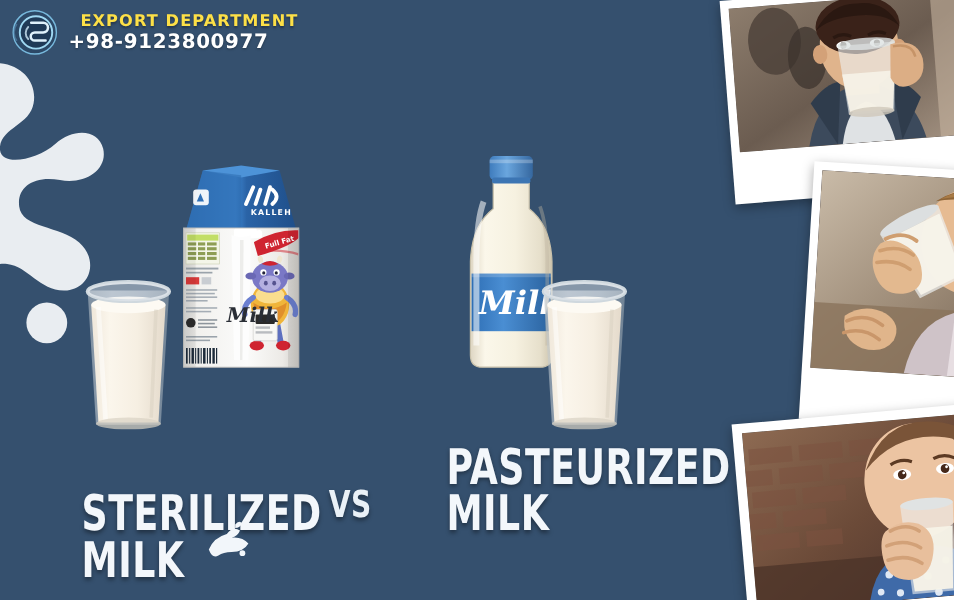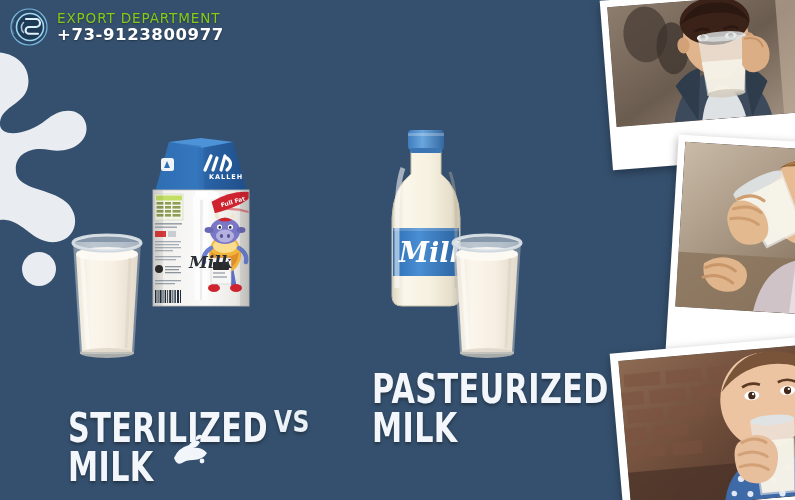--- a/index.html
+++ b/index.html
@@ -13,23 +13,24 @@
 
   
   .splash-left{position:absolute;left:-42px;top:50px;width:150px;height:250px;}
   .splash-dot{position:absolute;left:22px;top:252px;width:34px;height:34px;border-radius:50%;background:#e9edf1;}
 
   
   .header{position:absolute;left:10px;top:8px;display:flex;align-items:center;gap:9px;}
   .logo-badge{position:relative;width:38px;height:38px;flex:none;}
   .header-text{display:flex;flex-direction:column;line-height:1.12;padding-top:1px;}
   .hdr-dept{
-    color:#84cc16;font-size:13.5px;font-weight:normal;letter-spacing:.9px;
+    color:#fde047;font-size:13.5px;font-weight:bold;letter-spacing:.9px;
     font-family:"DejaVu Sans", sans-serif;
     text-shadow:0 1px 2px rgba(0,0,0,.35);
+    margin-left:10px;
   }
   .hdr-phone{
     color:#ffffff;font-size:16.5px;font-weight:bold;letter-spacing:.6px;
     font-family:"DejaVu Sans", sans-serif;
     text-shadow:0 1px 2px rgba(0,0,0,.35);
   }
 
   
   .title-block{position:absolute;color:#f3f7fb;}
   .title-line{
@@ -106,21 +107,21 @@
         <circle cx="19" cy="19" r="18" fill="#2c4765" stroke="#7fc4e8" stroke-width="1.2" opacity=".9"></circle>
         <circle cx="20" cy="19" r="13.5" fill="#1f3a57"></circle>
         <circle cx="20" cy="19" r="13.5" fill="none" stroke="#9fd8f2" stroke-width="1.6"></circle>
         <path d="M16,11 h10 a4,4 0 0 1 0,8 h-7 a3.4,3.4 0 0 0 0,6.8 h9" fill="none" stroke="#dff1fb" stroke-width="2.1" stroke-linecap="round"></path>
         <path d="M13.5,14.5 a7,7 0 0 0 0,10" fill="none" stroke="#cfe9f8" stroke-width="1.6" stroke-linecap="round" opacity=".8"></path>
         <path d="M4,12 a12,12 0 0 0 0,14" fill="none" stroke="#5e94bc" stroke-width="1.4" opacity=".55"></path>
       </svg>
     </div>
     <div class="header-text">
       <div class="hdr-dept">EXPORT DEPARTMENT</div>
-      <div class="hdr-phone">+73-9123800977</div>
+      <div class="hdr-phone">+98-9123800977</div>
     </div>
   </div>
 
   <div class="product" id="carton">
     <svg class="carton-body" width="112" height="172" viewBox="0 0 112 172">
       <defs>
         <linearGradient id="cartonTopG" x1="0" y1="0" x2="1" y2="0">
           <stop offset="0" stop-color="#2f6fb5"></stop>
             <stop offset=".45" stop-color="#3e85cf"></stop>
           <stop offset=".55" stop-color="#2a63a6"></stop>

